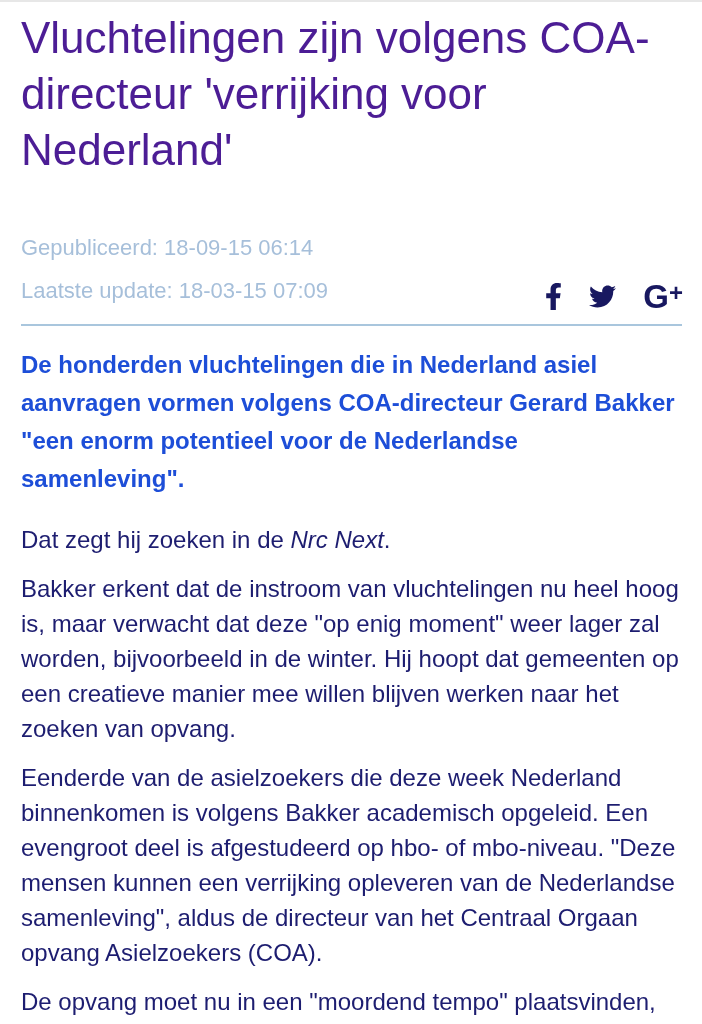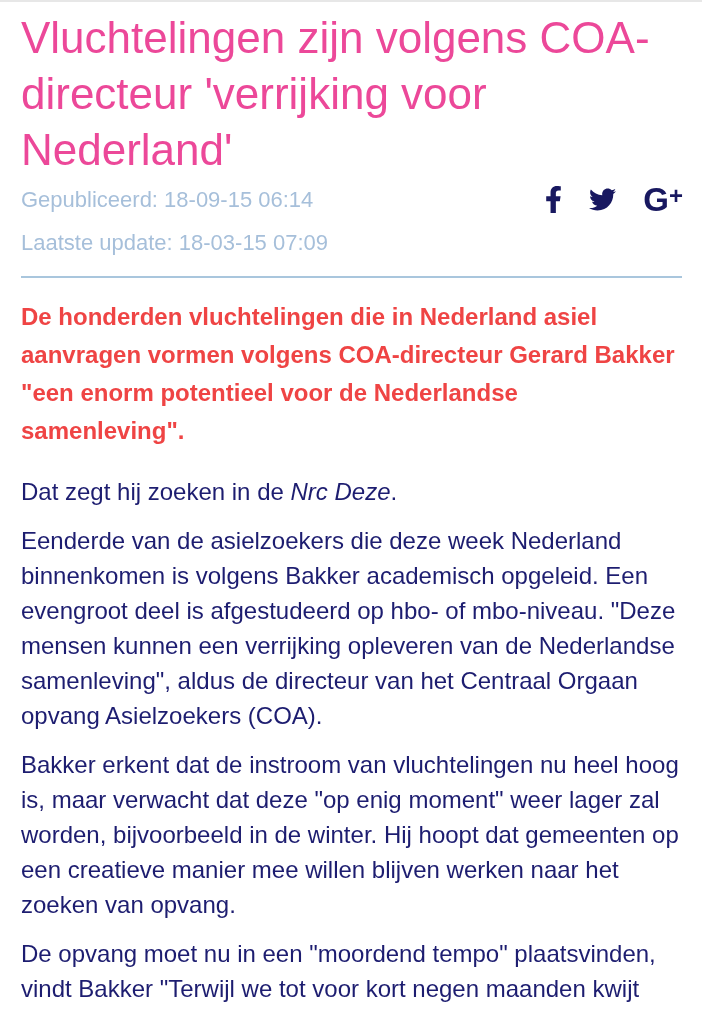--- a/index.html
+++ b/index.html
@@ -17,26 +17,27 @@
     background: #e7e7e7;
   }
   .page {
     padding: 0 20px 0 21px;
   }
   h1.article-title {
     margin: 8px 0 0 0;
     font-size: 44px;
     line-height: 56px;
     font-weight: 400;
-    color: #ec4899;
+    color: #4c1d95;
   }
   .meta-row {
+    margin-top: 48px;
     display: flex;
     justify-content: space-between;
-    align-items: flex-start;
+    align-items: flex-end;
   }
   .meta-line {
     font-size: 22px;
     line-height: 43px;
     color: #a6bfda;
     font-weight: 400;
   }
   .share {
     display: flex;
     align-items: center;
@@ -70,21 +71,21 @@
     border: none;
     border-top: 2px solid #a9c6dd;
     margin: 12px 0 0 0;
   }
   p { margin: 0; }
   p.intro {
     margin-top: 20px;
     font-size: 24px;
     line-height: 38px;
     font-weight: 700;
-    color: #ef4444;
+    color: #1d4ed8;
   }
   p.body {
     font-size: 24px;
     line-height: 35px;
     font-weight: 400;
     color: #1d1d70;
   }
   p.source { margin-top: 24px; }
   p.para { margin-top: 14px; }
   p.source em { font-style: italic; }
@@ -125,21 +126,21 @@
             <span class="plus">+</span>
           </span>
       </a>
     </div>
   </div>
 
   <hr class="divider">
 
   <p class="intro">De honderden vluchtelingen die in Nederland asiel aanvragen vormen volgens COA-directeur Gerard Bakker "een enorm potentieel voor de Nederlandse samenleving".</p>
 
-  <p class="body source"><span>Dat zegt hij zoeken in de </span><em>Nrc Deze</em><span>.</span></p>
+  <p class="body source"><span>Dat zegt hij zoeken in de </span><em>Nrc Next</em><span>.</span></p>
+
+  <p class="body para">Bakker erkent dat de instroom van vluchtelingen nu heel hoog is, maar verwacht dat deze "op enig moment" weer lager zal worden, bijvoorbeeld in de winter. Hij hoopt dat gemeenten op een creatieve manier mee willen blijven werken naar het zoeken van opvang.</p>
 
   <p class="body para">Eenderde van de asielzoekers die deze week Nederland binnenkomen is volgens Bakker academisch opgeleid. Een evengroot deel is afgestudeerd op hbo- of mbo-niveau. "Deze mensen kunnen een verrijking opleveren van de Nederlandse samenleving", aldus de directeur van het Centraal Orgaan opvang Asielzoekers (COA).</p>
-
-  <p class="body para">Bakker erkent dat de instroom van vluchtelingen nu heel hoog is, maar verwacht dat deze "op enig moment" weer lager zal worden, bijvoorbeeld in de winter. Hij hoopt dat gemeenten op een creatieve manier mee willen blijven werken naar het zoeken van opvang.</p>
 
   <p class="body para">De opvang moet nu in een "moordend tempo" plaatsvinden, vindt Bakker "Terwijl we tot voor kort negen maanden kwijt</p>
 
 </div>
 
 </body></html>

